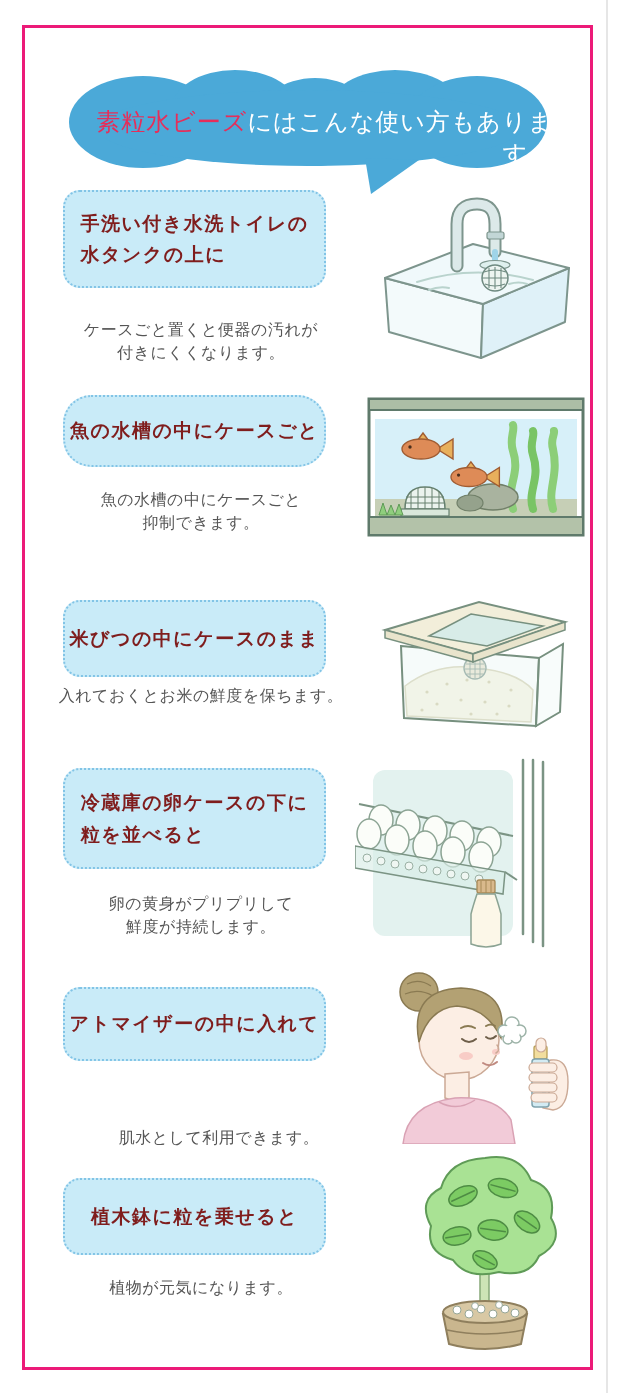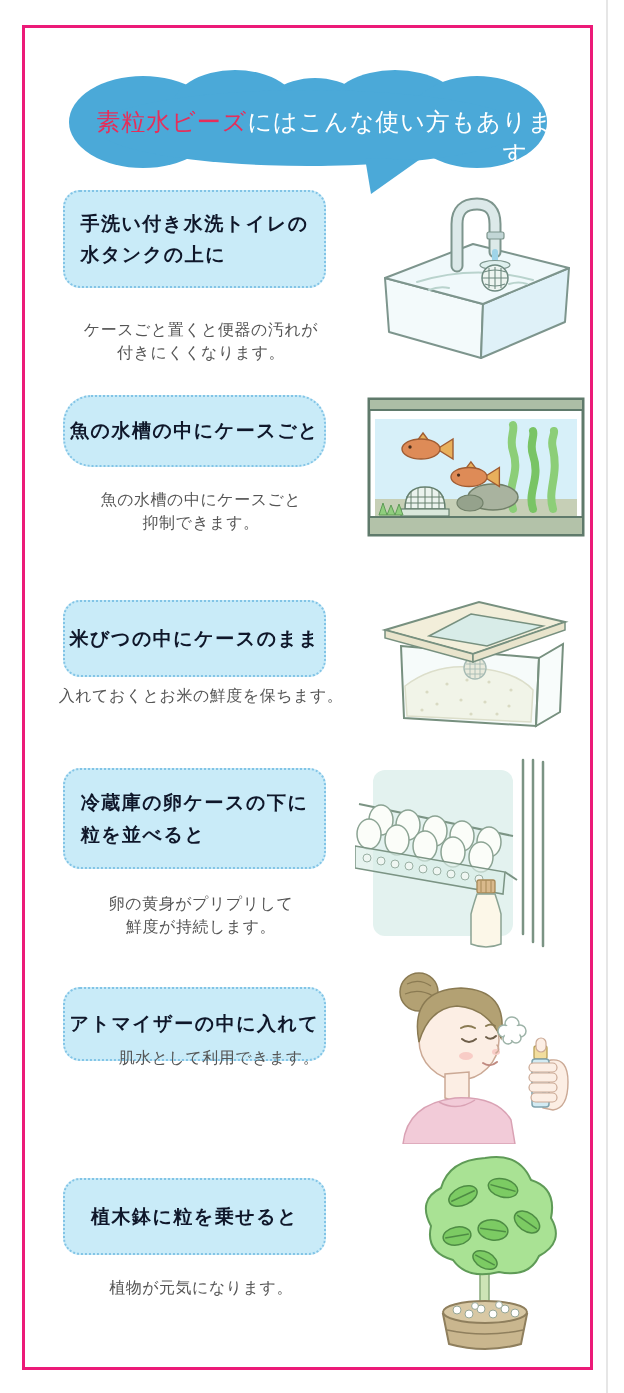--- a/index.html
+++ b/index.html
@@ -15,32 +15,32 @@
   .bubble-wrap svg { position:absolute; left:0; top:0; }
   .bubble-title { position:absolute; left:0; top:40px; width:490px; text-align:right;
     font-size:24px; font-weight:normal; letter-spacing:1px; color:#ffffff; }
   .bubble-title .product { color:#E62E5A; }
 
   
   .tip-box { position:absolute; left:38px; width:263px; background:#C9EBF8;
     border:2px dotted #82C4E6; border-radius:17px; display:flex;
     align-items:center; justify-content:center; }
   .tip-lines { display:inline-block; text-align:left; font-size:19px; font-weight:bold;
-    letter-spacing:1.5px; color:#0f172a; line-height:1.65; }
+    letter-spacing:1.5px; color:#7f1d1d; line-height:1.65; }
   .tip-lines span { display:block; }
   .tip-desc { position:absolute; left:0; width:352px; text-align:center;
     font-size:16px; color:#555555; line-height:1.45; letter-spacing:0.5px; }
   .tip-desc span { display:block; }
   figure.ill { position:absolute; }
 
   .s1-box { top:162px; height:98px; }   .s1-desc { top:290px; }  .s1-ill { left:344px; top:152px; }
   .s2-box { top:367px; height:72px;border-radius:28px; }   .s2-desc { top:460px; }  .s2-ill { left:338px; top:363px; }
   .s3-box { top:572px; height:77px; }   .s3-desc { top:656px; }  .s3-ill { left:342px; top:536px; }
   .s4-box { top:740px; height:101px; }  .s4-desc { top:864px; }  .s4-ill { left:330px; top:726px; }
-  .s5-box { top:959px; height:74px; }   .s5-desc { top:1018px;padding-left:36px; } .s5-ill { left:344px; top:932px; }
+  .s5-box { top:959px; height:74px; }   .s5-desc { top:1098px;padding-left:36px; } .s5-ill { left:344px; top:932px; }
   .s6-box { top:1150px; height:77px; }  .s6-desc { top:1248px; } .s6-ill { left:372px; top:1116px; }
 </style>
 </head>
 <body>
 
 <div class="page-edge-line"></div>
 
 <div class="frame">
 
   <div class="bubble-wrap">

